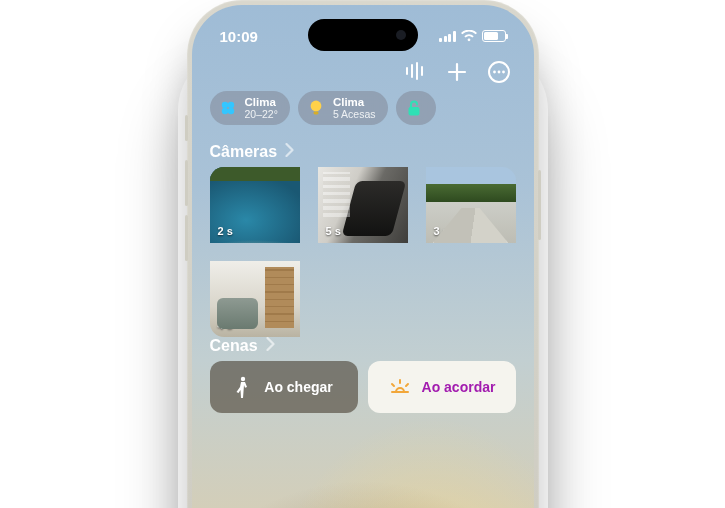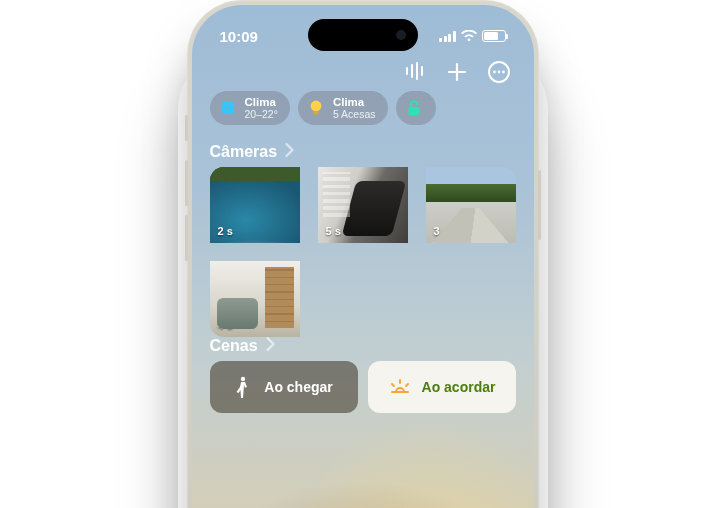--- a/index.html
+++ b/index.html
@@ -101,21 +101,21 @@
   .cam4::after { content:""; position:absolute; left:8%; bottom:10%; width:46%; height:42%;
     background: linear-gradient(180deg,#8e9a92,#6a7a70); border-radius:6px;}
 
   .scenes-head { }
   .scenes-row { display:flex; gap:10px; margin-top: 6px;}
   .scene {
     flex:1; display:flex; align-items:center; justify-content:center; gap:10px;
     height: 52px; border-radius: 12px; font-size: 14px; font-weight: 600;
   }
   .scene-dark { background: rgba(60,50,35,.55); color:#fff; }
-  .scene-light { background: #f5f4ee; color:#4d7c0f; }
+  .scene-light { background: #f5f4ee; color:#a21caf; }
   .scene svg { display:block; }
 
   .signal-bars { display:flex; align-items:flex-end; gap:1.5px; height:11px;}
   .signal-bars span { width:3px; background:#fff; border-radius:1px;}
   .sb0{height:4px}.sb1{height:6px}.sb2{height:8px}.sb3{height:11px}
   .battery { width:24px; height:12px; border:1.5px solid #fff; border-radius:3px; position:relative;}
   .battery::after { content:""; position:absolute; right:-3px; top:3px; width:2px; height:5px; background:#fff; border-radius:0 1px 1px 0;}
   .battery i { position:absolute; left:1px; top:1px; bottom:1px; width:65%; background:#fff; border-radius:1.5px;}
 </style>
 </head>

